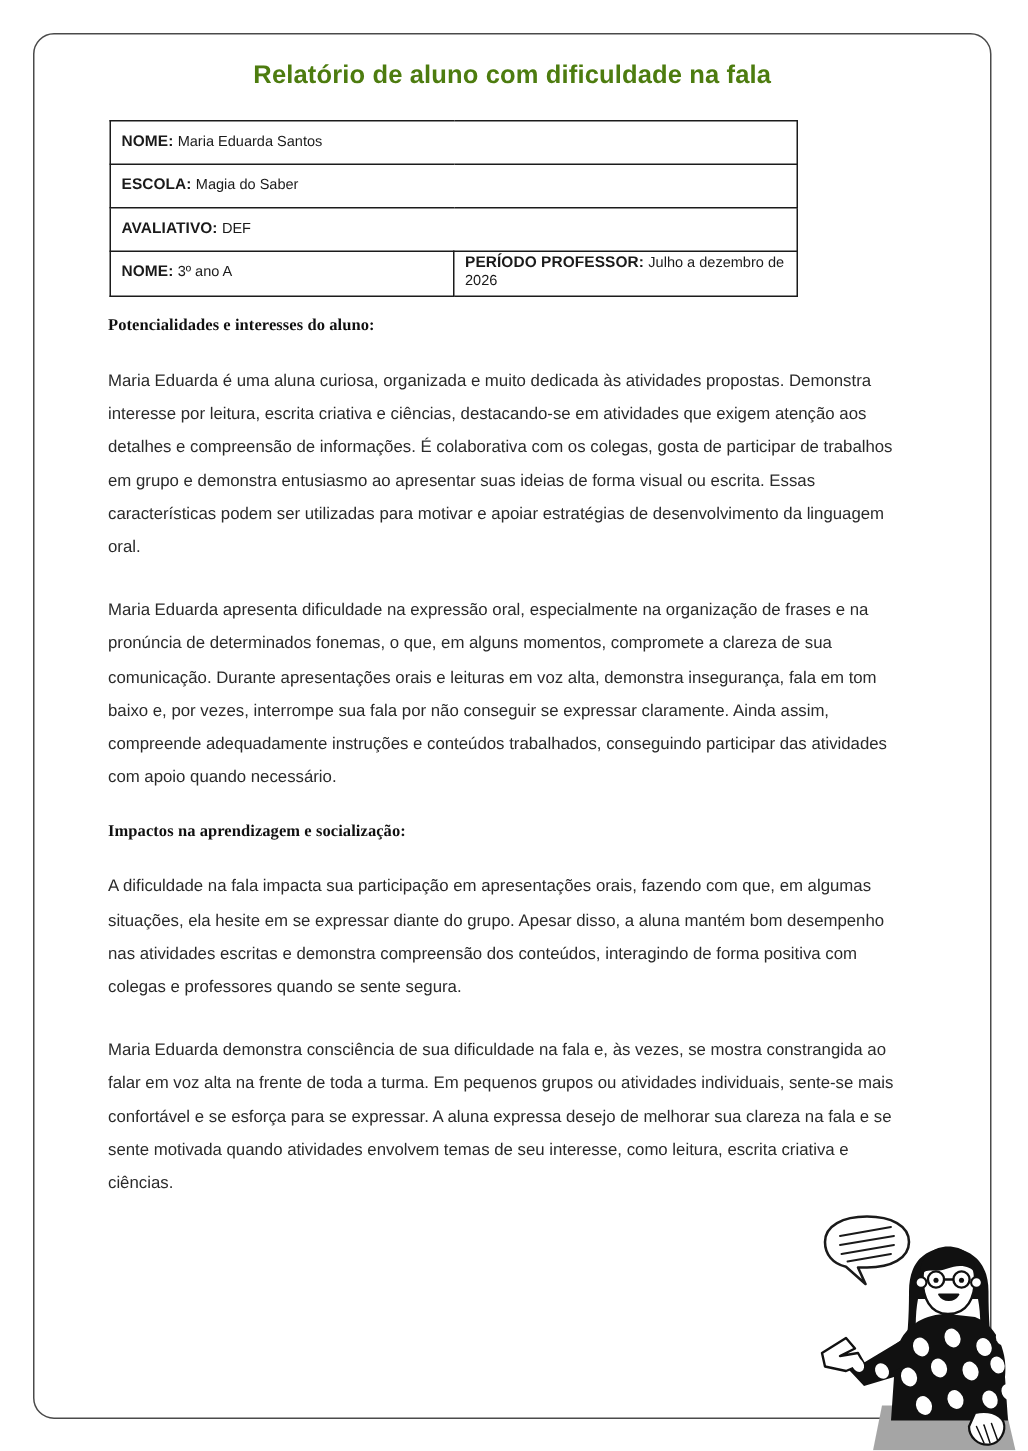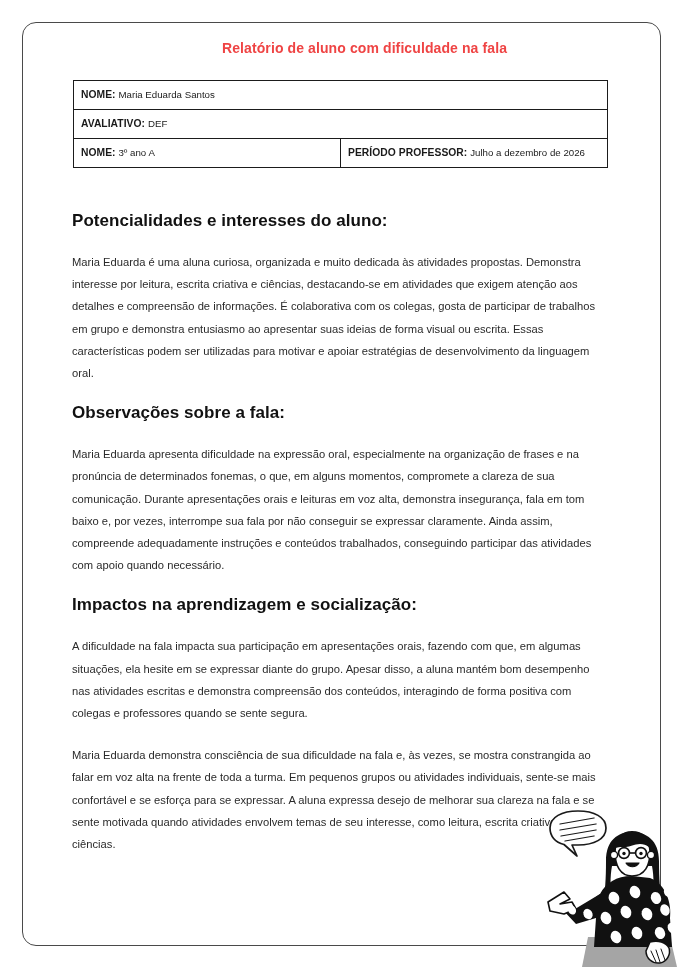--- a/index.html
+++ b/index.html
@@ -29,33 +29,32 @@
     background: #ffffff;
   }
 
   
   #doc-title {
     position: absolute;
     left: 22px;
     top: 40px;
     width: 639px;
     text-align: center;
-    font-size: 14px;
+    font-size: 17px;
     font-weight: bold;
     letter-spacing: .1px;
-    color: #ef4444;
-    padding-left: 23px;
+    color: #4d7c0f;
   }
 
   
   #info-table {
     position: absolute;
     left: 73px;
     top: 80px;
-    width: 535px;
+    width: 459px;
     border-collapse: collapse;
     table-layout: fixed;
   }
   #info-table td {
     border: 1.4px solid #1b1b1b;
     height: 24px;
     padding: 2px 0 2px 7px;
     font-size: 10.3px;
     vertical-align: middle;
     line-height: 1.2;
@@ -73,25 +72,26 @@
 
   
   #body-sections {
     position: absolute;
     left: 72px;
     top: 211px;
     width: 524px;
   }
   .section { margin-bottom: 19px; }
   .section-heading {
-    font-size: 17px;
+    font-size: 11px;
     font-weight: bold;
     color: #111;
     margin-bottom: 9px;
     letter-spacing: .05px;
+    font-family: Liberation Serif, serif;
   }
   .section-body {
     font-size: 11.2px;
     line-height: 22.2px;
     color: #2a2a2a;
     text-align: left;
     margin-top: 20px;
   }
 
   
@@ -114,20 +114,26 @@
 <table id="info-table">
   <tbody>
     <tr>
       <td colspan="2">
         <span class="lab">NOME:</span>
         <span class="val">Maria Eduarda Santos</span>
       </td>
     </tr>
     <tr>
       <td colspan="2">
+        <span class="lab">ESCOLA:</span>
+        <span class="val">Magia do Saber</span>
+      </td>
+    </tr>
+    <tr>
+      <td colspan="2">
         <span class="lab">AVALIATIVO:</span>
         <span class="val">DEF</span>
       </td>
     </tr>
     <tr>
       <td class="col-left">
         <span class="lab">NOME:</span>
         <span class="val">3º ano A</span>
       </td>
       <td>
@@ -139,21 +145,20 @@
 </table>
 
 <div id="body-sections">
 
   <div class="section">
     <div class="section-heading">Potencialidades e interesses do aluno:</div>
     <div class="section-body">Maria Eduarda é uma aluna curiosa, organizada e muito dedicada às atividades propostas. Demonstra interesse por leitura, escrita criativa e ciências, destacando-se em atividades que exigem atenção aos detalhes e compreensão de informações. É colaborativa com os colegas, gosta de participar de trabalhos em grupo e demonstra entusiasmo ao apresentar suas ideias de forma visual ou escrita. Essas características podem ser utilizadas para motivar e apoiar estratégias de desenvolvimento da linguagem oral.</div>
   </div>
 
   <div class="section">
-    <div class="section-heading">Observações sobre a fala:</div>
     <div class="section-body">Maria Eduarda apresenta dificuldade na expressão oral, especialmente na organização de frases e na pronúncia de determinados fonemas, o que, em alguns momentos, compromete a clareza de sua comunicação. Durante apresentações orais e leituras em voz alta, demonstra insegurança, fala em tom baixo e, por vezes, interrompe sua fala por não conseguir se expressar claramente. Ainda assim, compreende adequadamente instruções e conteúdos trabalhados, conseguindo participar das atividades com apoio quando necessário.</div>
   </div>
 
   <div class="section">
     <div class="section-heading">Impactos na aprendizagem e socialização:</div>
     <div class="section-body">A dificuldade na fala impacta sua participação em apresentações orais, fazendo com que, em algumas situações, ela hesite em se expressar diante do grupo. Apesar disso, a aluna mantém bom desempenho nas atividades escritas e demonstra compreensão dos conteúdos, interagindo de forma positiva com colegas e professores quando se sente segura.</div>
   </div>
 
   <div class="section">
     <div class="section-body">Maria Eduarda demonstra consciência de sua dificuldade na fala e, às vezes, se mostra constrangida ao falar em voz alta na frente de toda a turma. Em pequenos grupos ou atividades individuais, sente-se mais confortável e se esforça para se expressar. A aluna expressa desejo de melhorar sua clareza na fala e se sente motivada quando atividades envolvem temas de seu interesse, como leitura, escrita criativa e ciências.</div>

